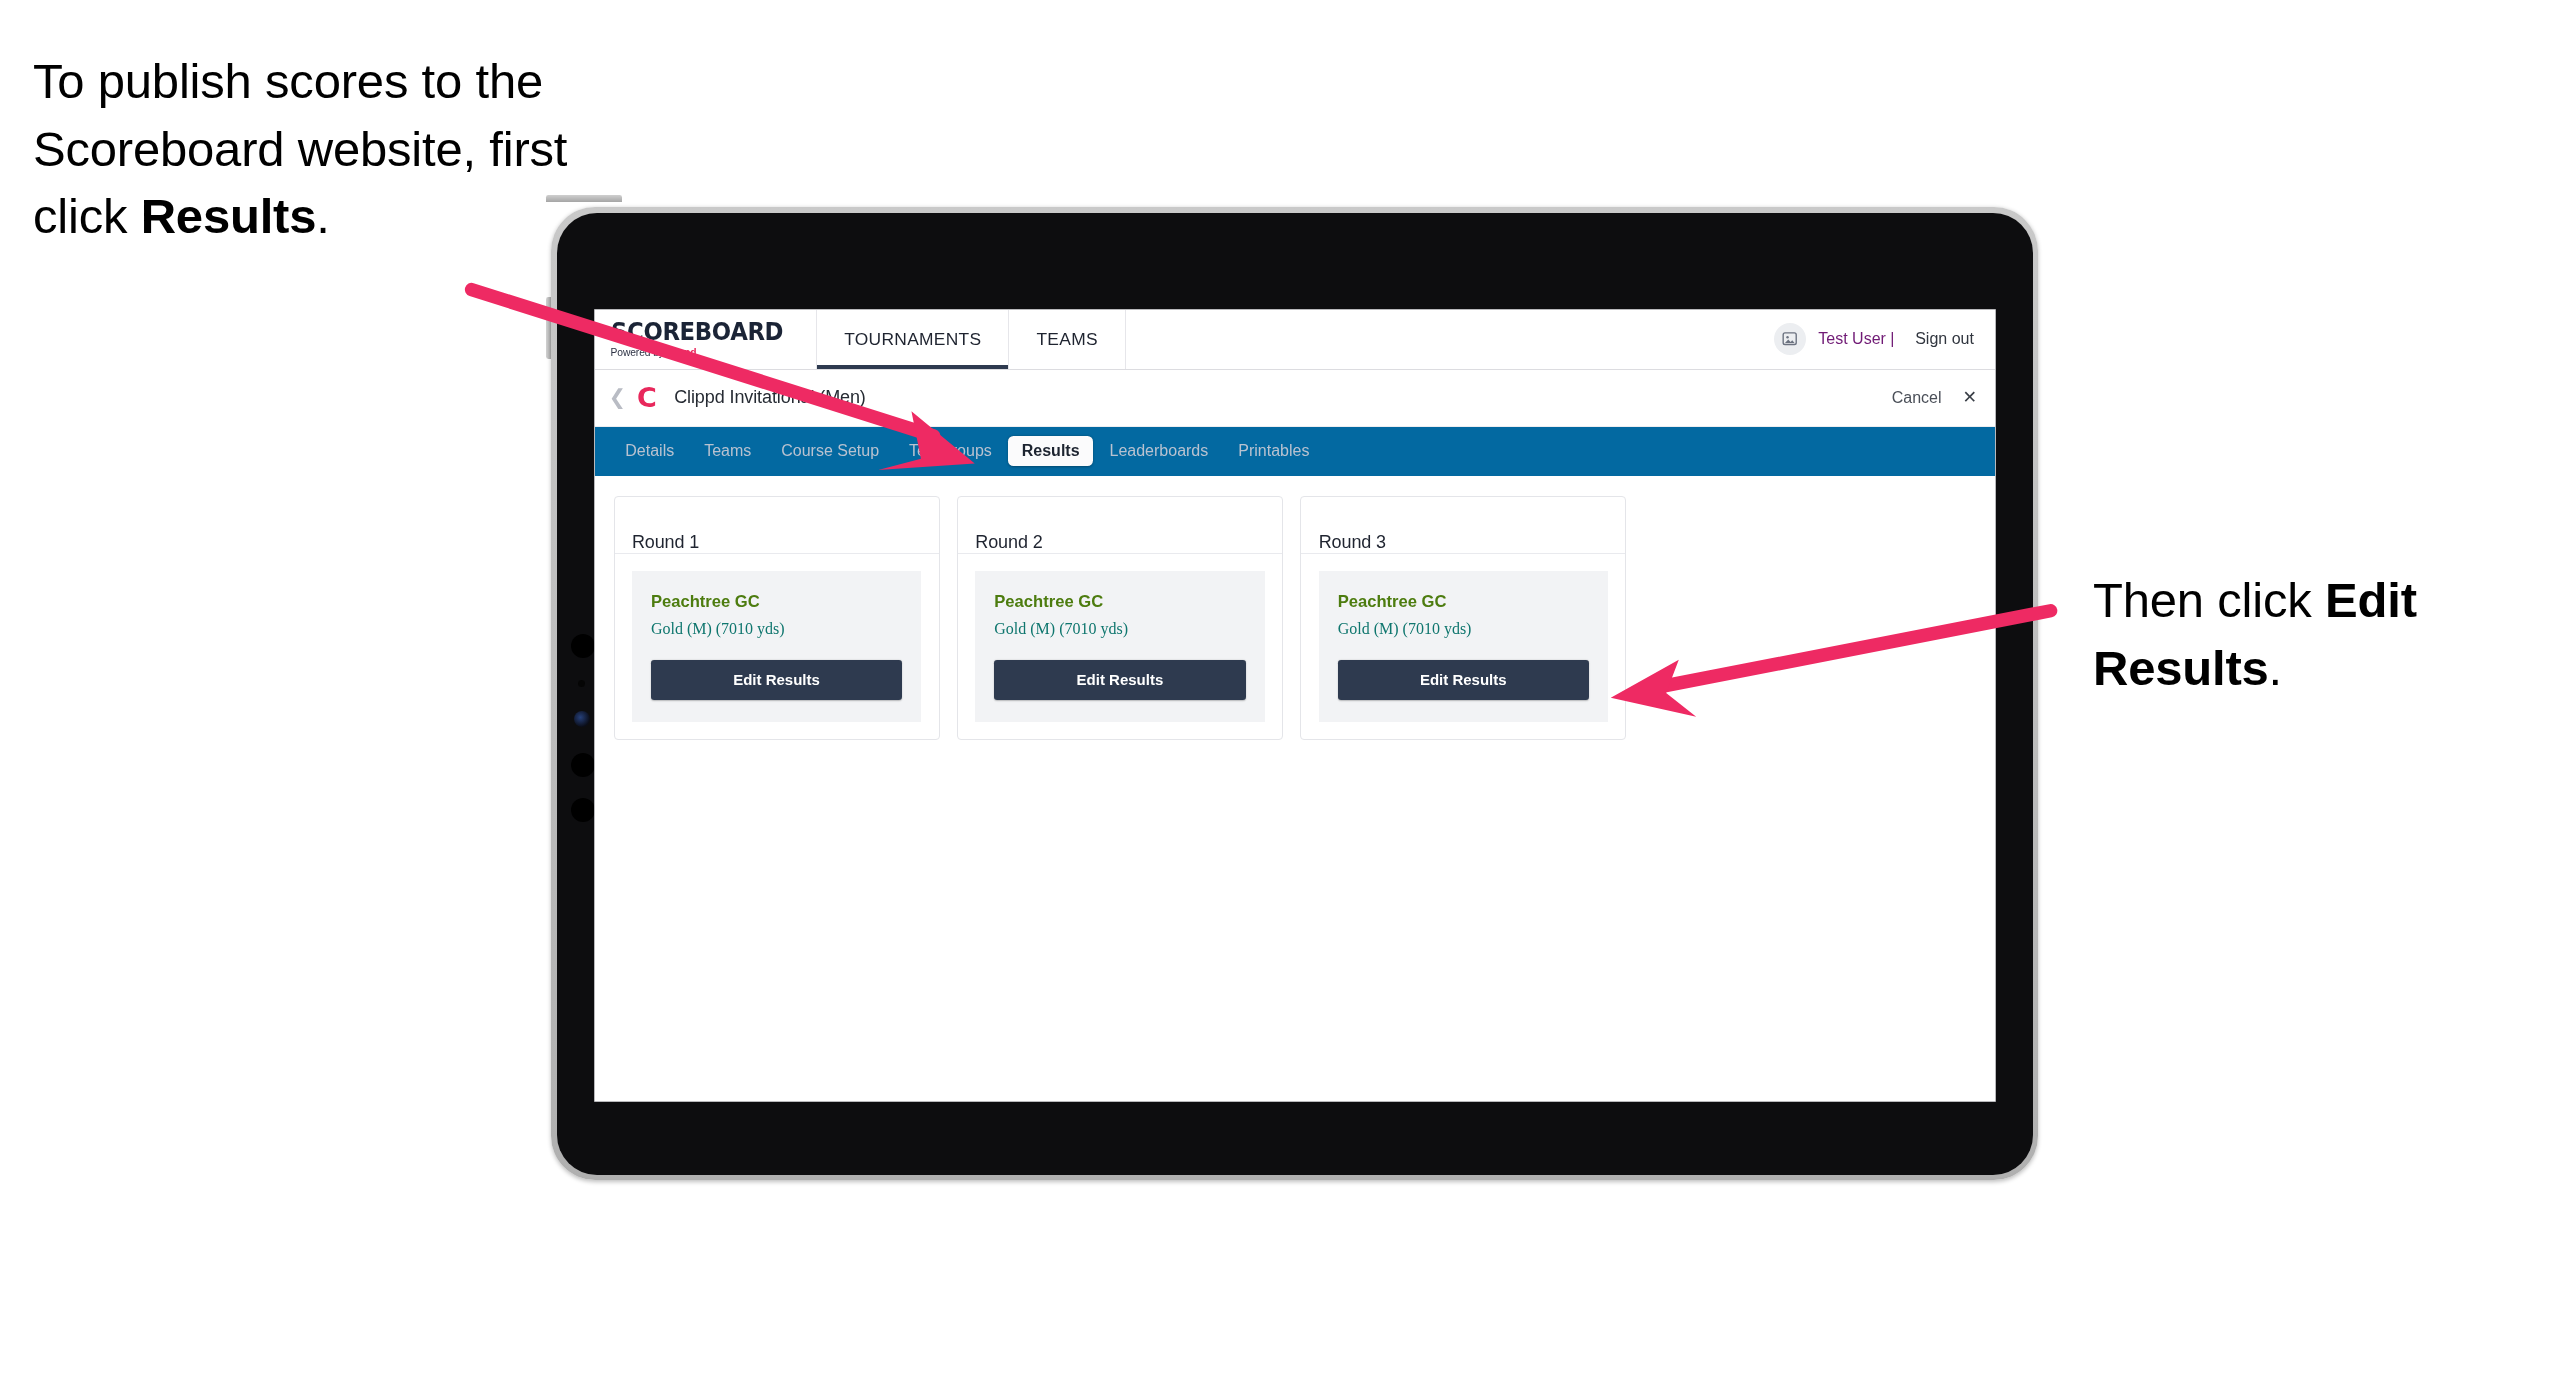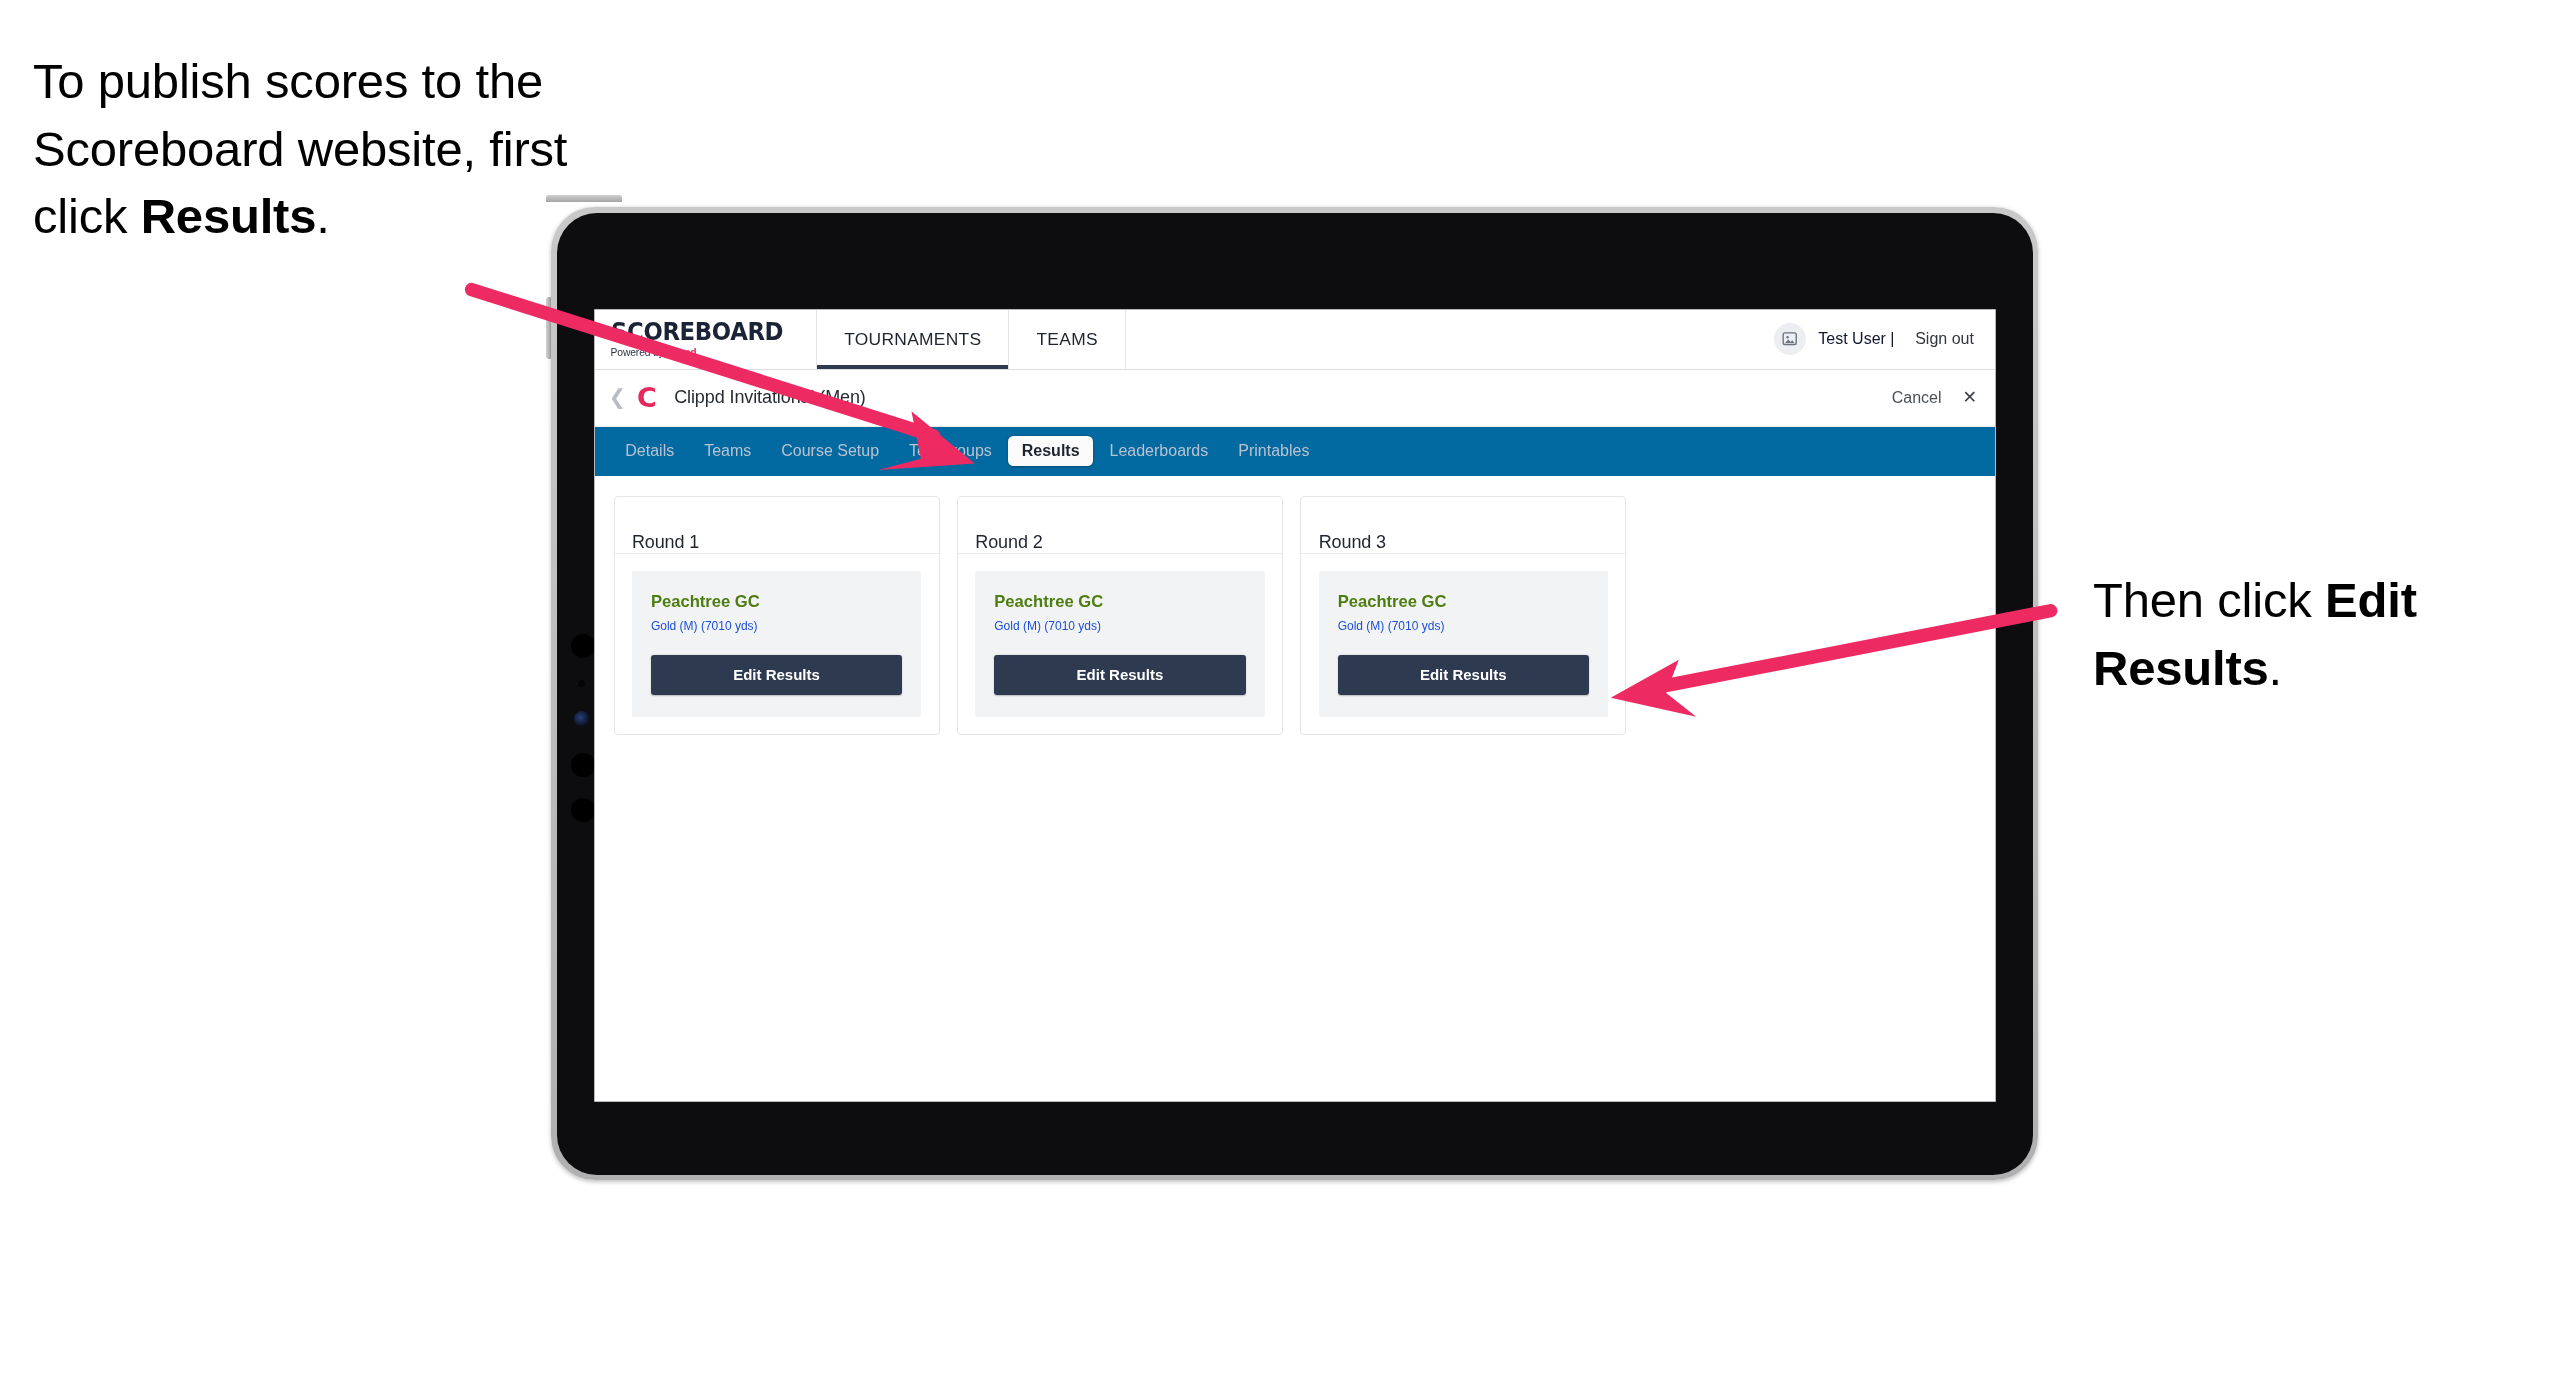--- a/index.html
+++ b/index.html
@@ -162,21 +162,21 @@
     align-items: center;
     gap: 12.7px;
     padding-right: 20.6px;
   }
   #avatar {
     width: 32px; height: 32px;
     border-radius: 50%;
     background: #eceef1;
     display: flex; align-items: center; justify-content: center;
   }
-  #user-name { font-size: 16px; color: #0f172a; white-space: nowrap; }
+  #user-name { font-size: 16px; color: #701a75; white-space: nowrap; }
   #sign-out  { font-size: 16px; color: #31363f; white-space: nowrap; margin-left: 8px; }
 
   
   #title-bar {
     height: 57px;
     min-height: 57px;
     display: flex;
     align-items: center;
     background: #ffffff;
     padding: 0 17.4px 0 14.2px;
@@ -272,24 +272,25 @@
     padding: 20.6px 19px 22px 19px;
     box-sizing: border-box;
   }
   .course-name {
     font-size: 16.6px;
     font-weight: 700;
     color: #4d7c0f;
     line-height: 1.25;
   }
   .course-tee {
-    font-size: 12px;
-    color: #1d4ed8;
+    font-size: 16px;
+    color: #0f766e;
     margin-top: 6.3px;
     line-height: 1.25;
+    font-family: Liberation Serif, serif;
   }
   .edit-btn {
     margin-top: 20.6px;
     width: 100%;
     height: 40px;
     background: #2e3a4f;
     color: #ffffff;
     font-size: 15px;
     font-weight: 700;
     border: none;

